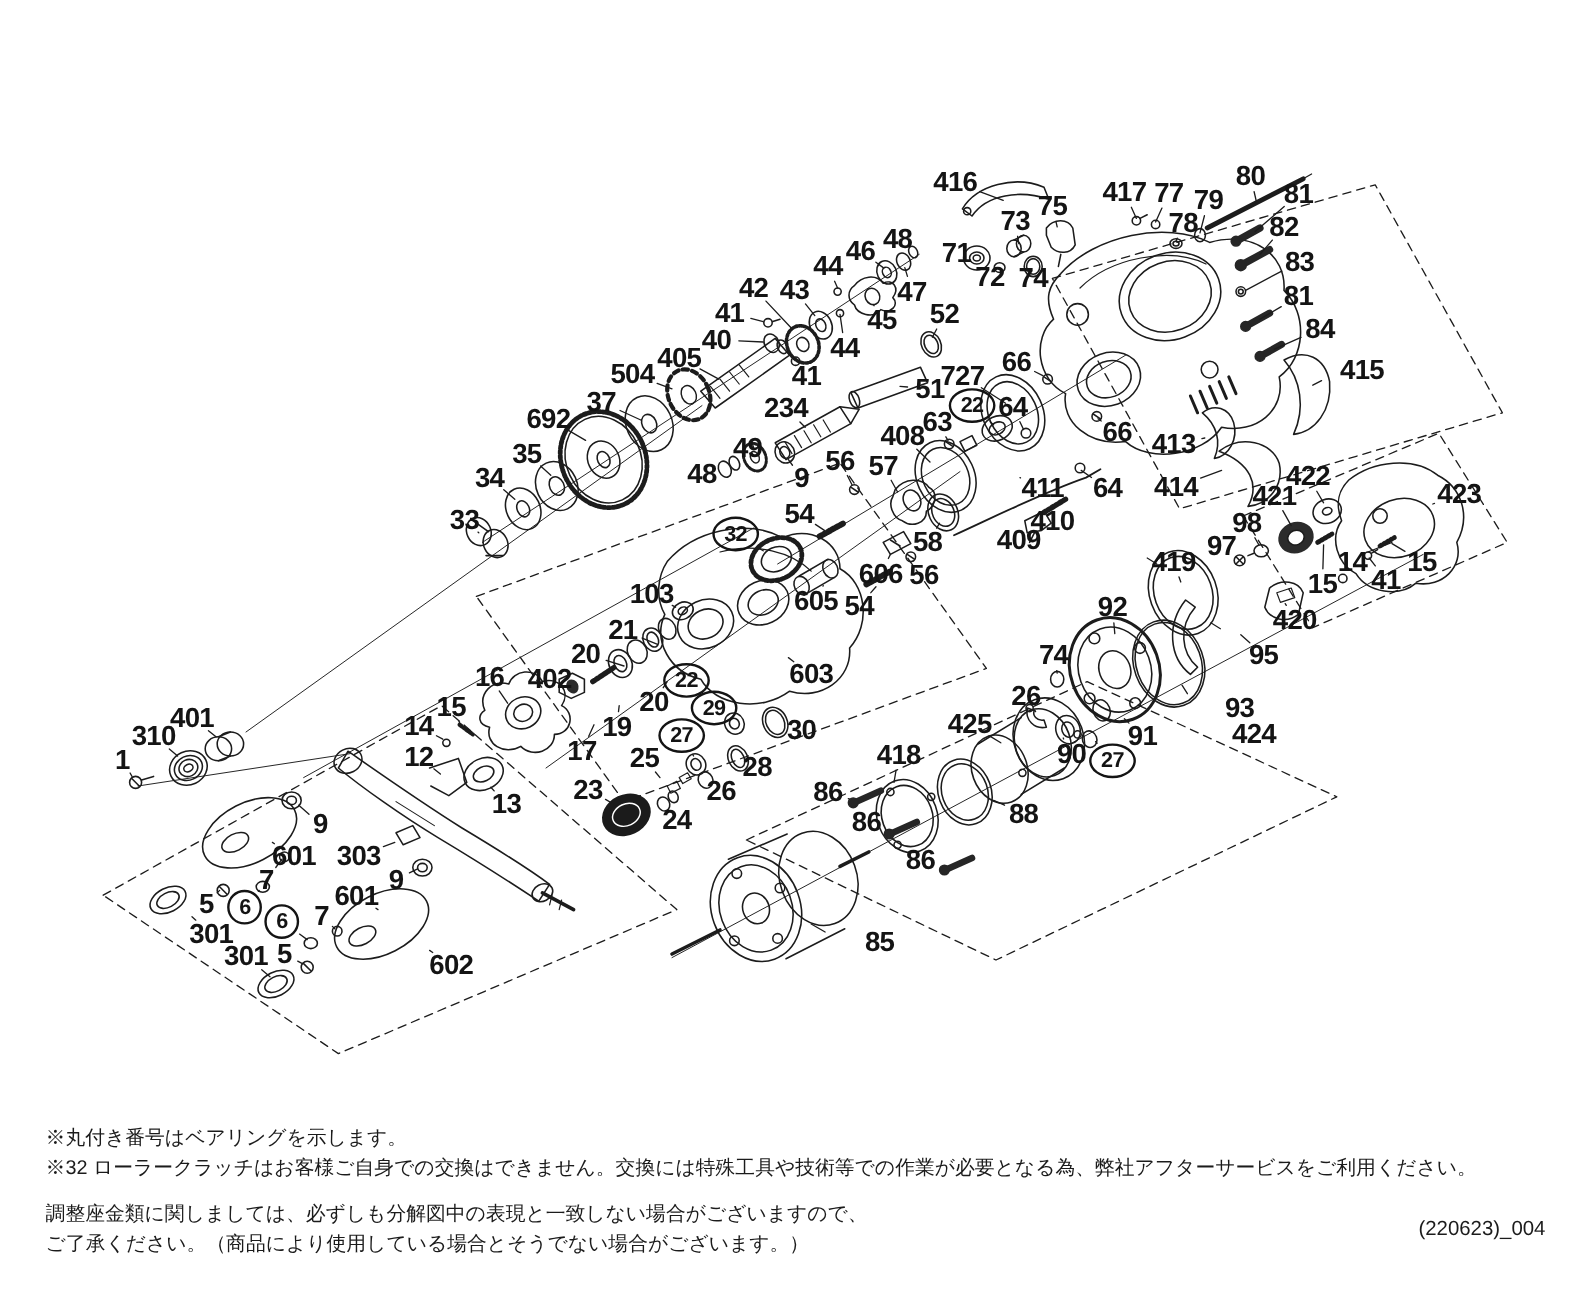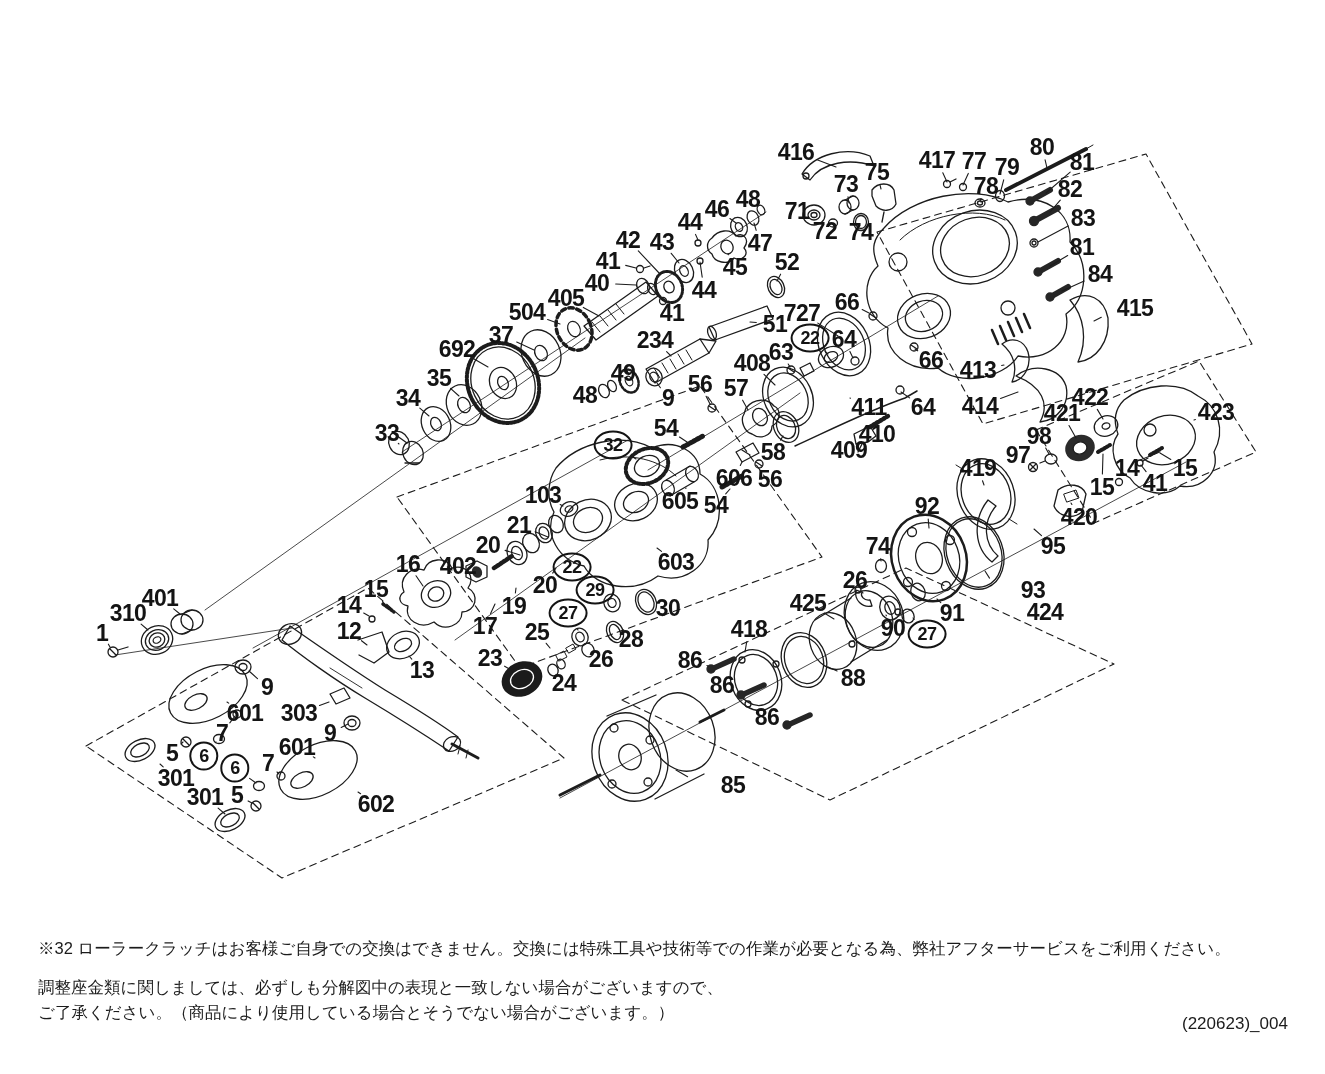--- a/index.html
+++ b/index.html
@@ -600,19 +600,20 @@
       <div class="plabel" style="left: 268px; top: 763px;">7</div>
       <div class="plabel circled" style="left: 235px; top: 768px;">6</div>
       <div class="plabel" style="left: 176px; top: 778px;">301</div>
       <div class="plabel" style="left: 237px; top: 795px;">5</div>
       <div class="plabel" style="left: 205px; top: 797px;">301</div>
       <div class="plabel" style="left: 376px; top: 804px;">602</div>
       <div class="plabel" style="left: 702px; top: 785px; margin-left: 31px;">85</div>
     </div>
 
   <div class="notes">
+    <p>※丸付き番号はベアリングを示します。</p>
     <p>※32 ローラークラッチはお客様ご自身での交換はできません。交換には特殊工具や技術等での作業が必要となる為、弊社アフターサービスをご利用ください。</p>
     <p class="blk2">調整座金類に関しましては、必ずしも分解図中の表現と一致しない場合がございますので、</p>
     <p>ご了承ください。（商品により使用している場合とそうでない場合がございます。）</p>
   </div>
 
   <div class="docref">(220623)_004</div>
 </div>
 
 </body></html>

